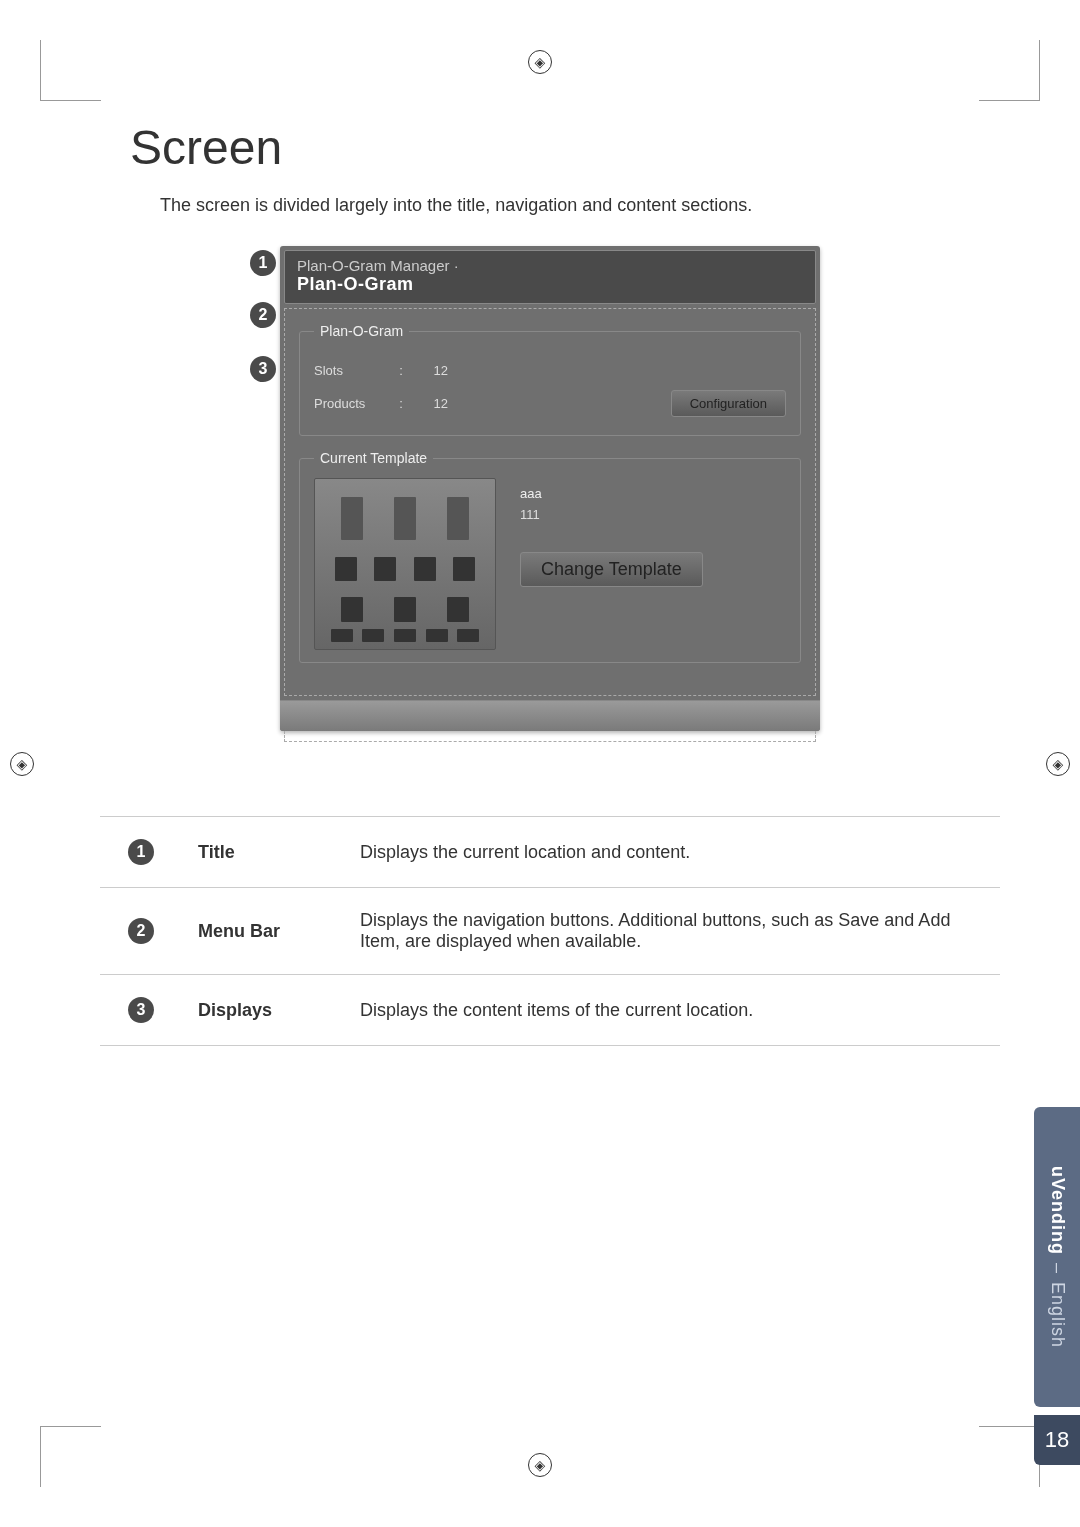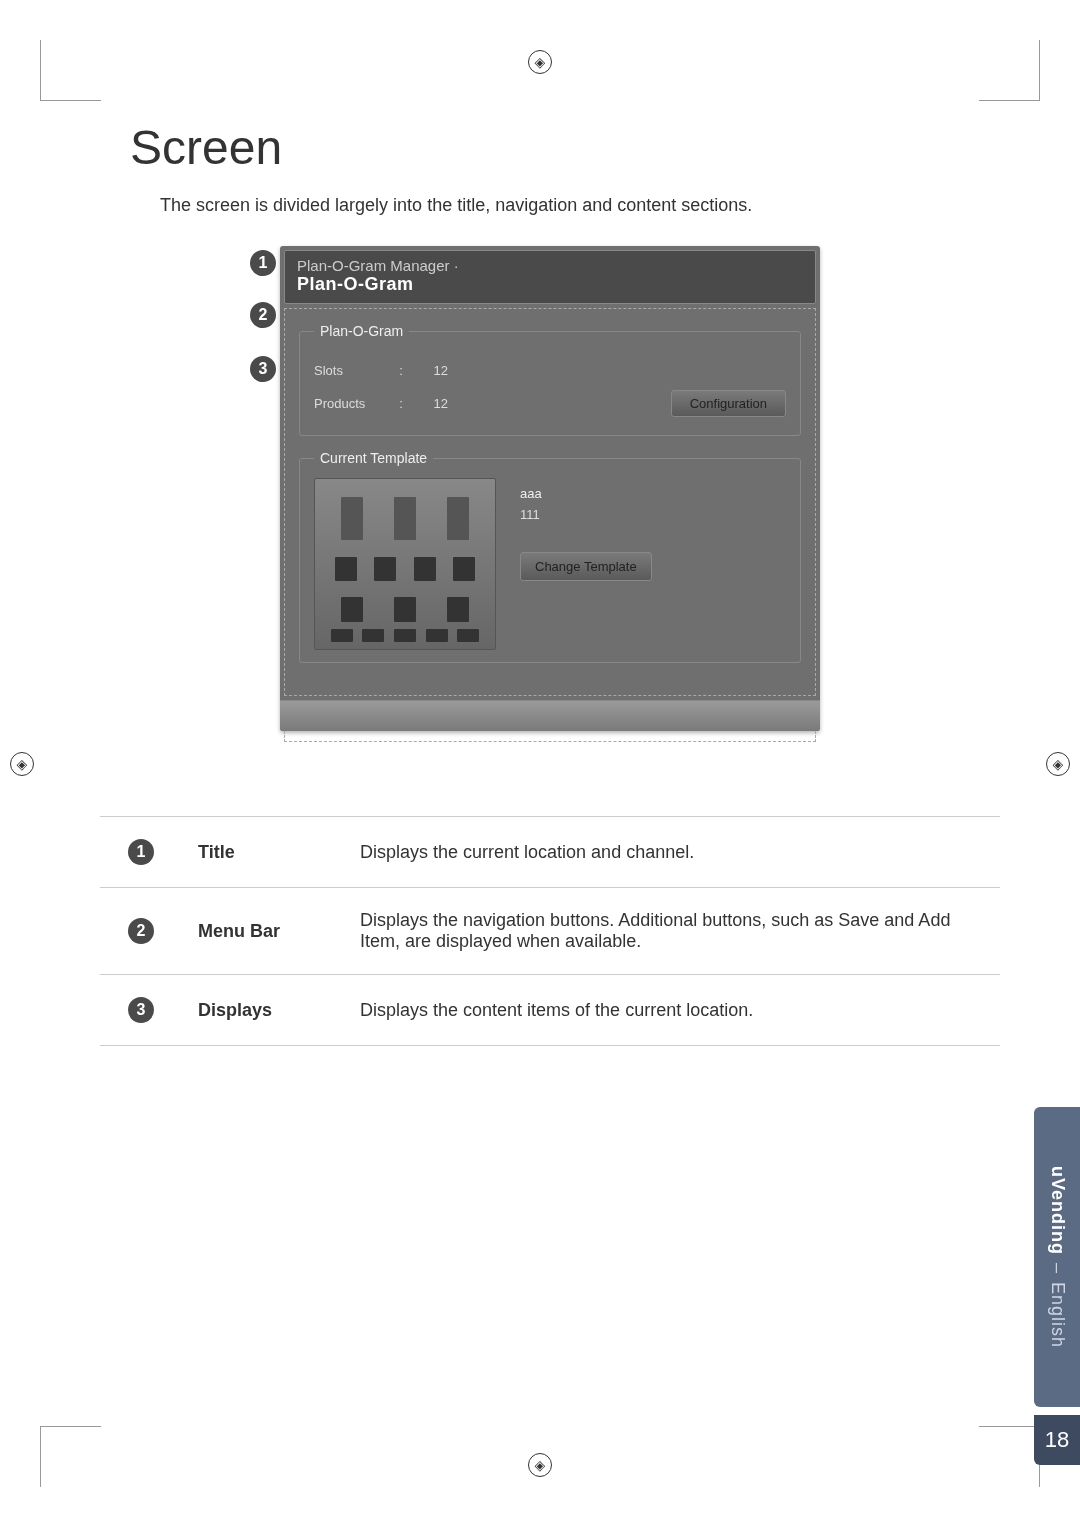--- a/index.html
+++ b/index.html
@@ -40,21 +40,21 @@
   .cfg-btn{margin-left:auto;background:linear-gradient(#7a7a7a,#5a5a5a);border:1px solid #888;border-radius:3px;color:#222;padding:5px 18px;font-size:13px}
   .tmpl-row{display:flex;gap:24px;align-items:flex-start}
   .thumb{width:180px;height:170px;background:linear-gradient(#888,#666);border:1px solid #555;border-radius:2px;position:relative;overflow:hidden}
   .thumb .strip{position:absolute;left:6%;right:6%;height:18%;display:flex;justify-content:space-around;align-items:flex-end}
   .thumb .strip div{width:14%;height:80%;background:#333;border-radius:1px}
   .thumb .strip.s1{top:8%;height:28%} .thumb .strip.s1 div{background:#555;height:90%}
   .thumb .strip.s2{top:42%}.thumb .strip.s3{top:66%}.thumb .strip.s4{top:86%;height:10%}
   .tmpl-info{flex:1;padding-top:8px}
   .tmpl-info .name{color:#eee;margin-bottom:6px}
   .tmpl-info .num{color:#ddd;margin-bottom:30px}
-  .chg-btn{background:linear-gradient(#7a7a7a,#5a5a5a);border:1px solid #888;border-radius:3px;color:#222;padding:6px 14px;font-size:13px;display:inline-block}
+  .chg-btn{background:linear-gradient(#7a7a7a,#5a5a5a);border:1px solid #888;border-radius:3px;color:#222;padding:6px 20px;font-size:18px;display:inline-block}
   .panel-foot{height:30px;background:linear-gradient(#9a9a9a,#7a7a7a);border-top:1px solid #888}
   .shot-border{border:1px dashed #aaa;border-top:none;height:10px;margin:0 4px 4px}
   
   .desc-table{width:100%;border-collapse:collapse;margin-top:70px;border-top:1px solid #ccc}
   .desc-table td{border-bottom:1px solid #ccc;padding:22px 16px;vertical-align:middle;font-size:18px;color:#333}
   .desc-table td.num{width:50px;text-align:center}
   .desc-table td.name{width:130px;font-weight:bold}
   .badge{display:inline-flex;width:26px;height:26px;border-radius:50%;background:#4a4a4a;color:#fff;font-weight:bold;font-size:16px;align-items:center;justify-content:center}
   
   .side-tab{position:absolute;right:0;bottom:120px;width:46px;height:300px;background:#5c6b84;border-radius:6px 0 0 6px;color:#fff;writing-mode:vertical-rl;text-orientation:mixed;display:flex;align-items:center;justify-content:center;font-size:18px;letter-spacing:1px}
@@ -146,21 +146,21 @@
       </div>
       <div class="shot-border"></div>
     </div>
   </div>
 
   <table class="desc-table">
     <tbody>
         <tr>
       <td class="num"><span class="badge">1</span></td>
       <td class="name">Title</td>
-      <td>Displays the current location and channel.</td>
+      <td>Displays the current location and content.</td>
     </tr>
     <tr>
       <td class="num"><span class="badge">2</span></td>
       <td class="name">Menu Bar</td>
       <td>Displays the navigation buttons. Additional buttons, such as Save and Add Item, are displayed when available.</td>
     </tr>
     <tr>
       <td class="num"><span class="badge">3</span></td>
       <td class="name">Displays</td>
       <td>Displays the content items of the current location.</td>

